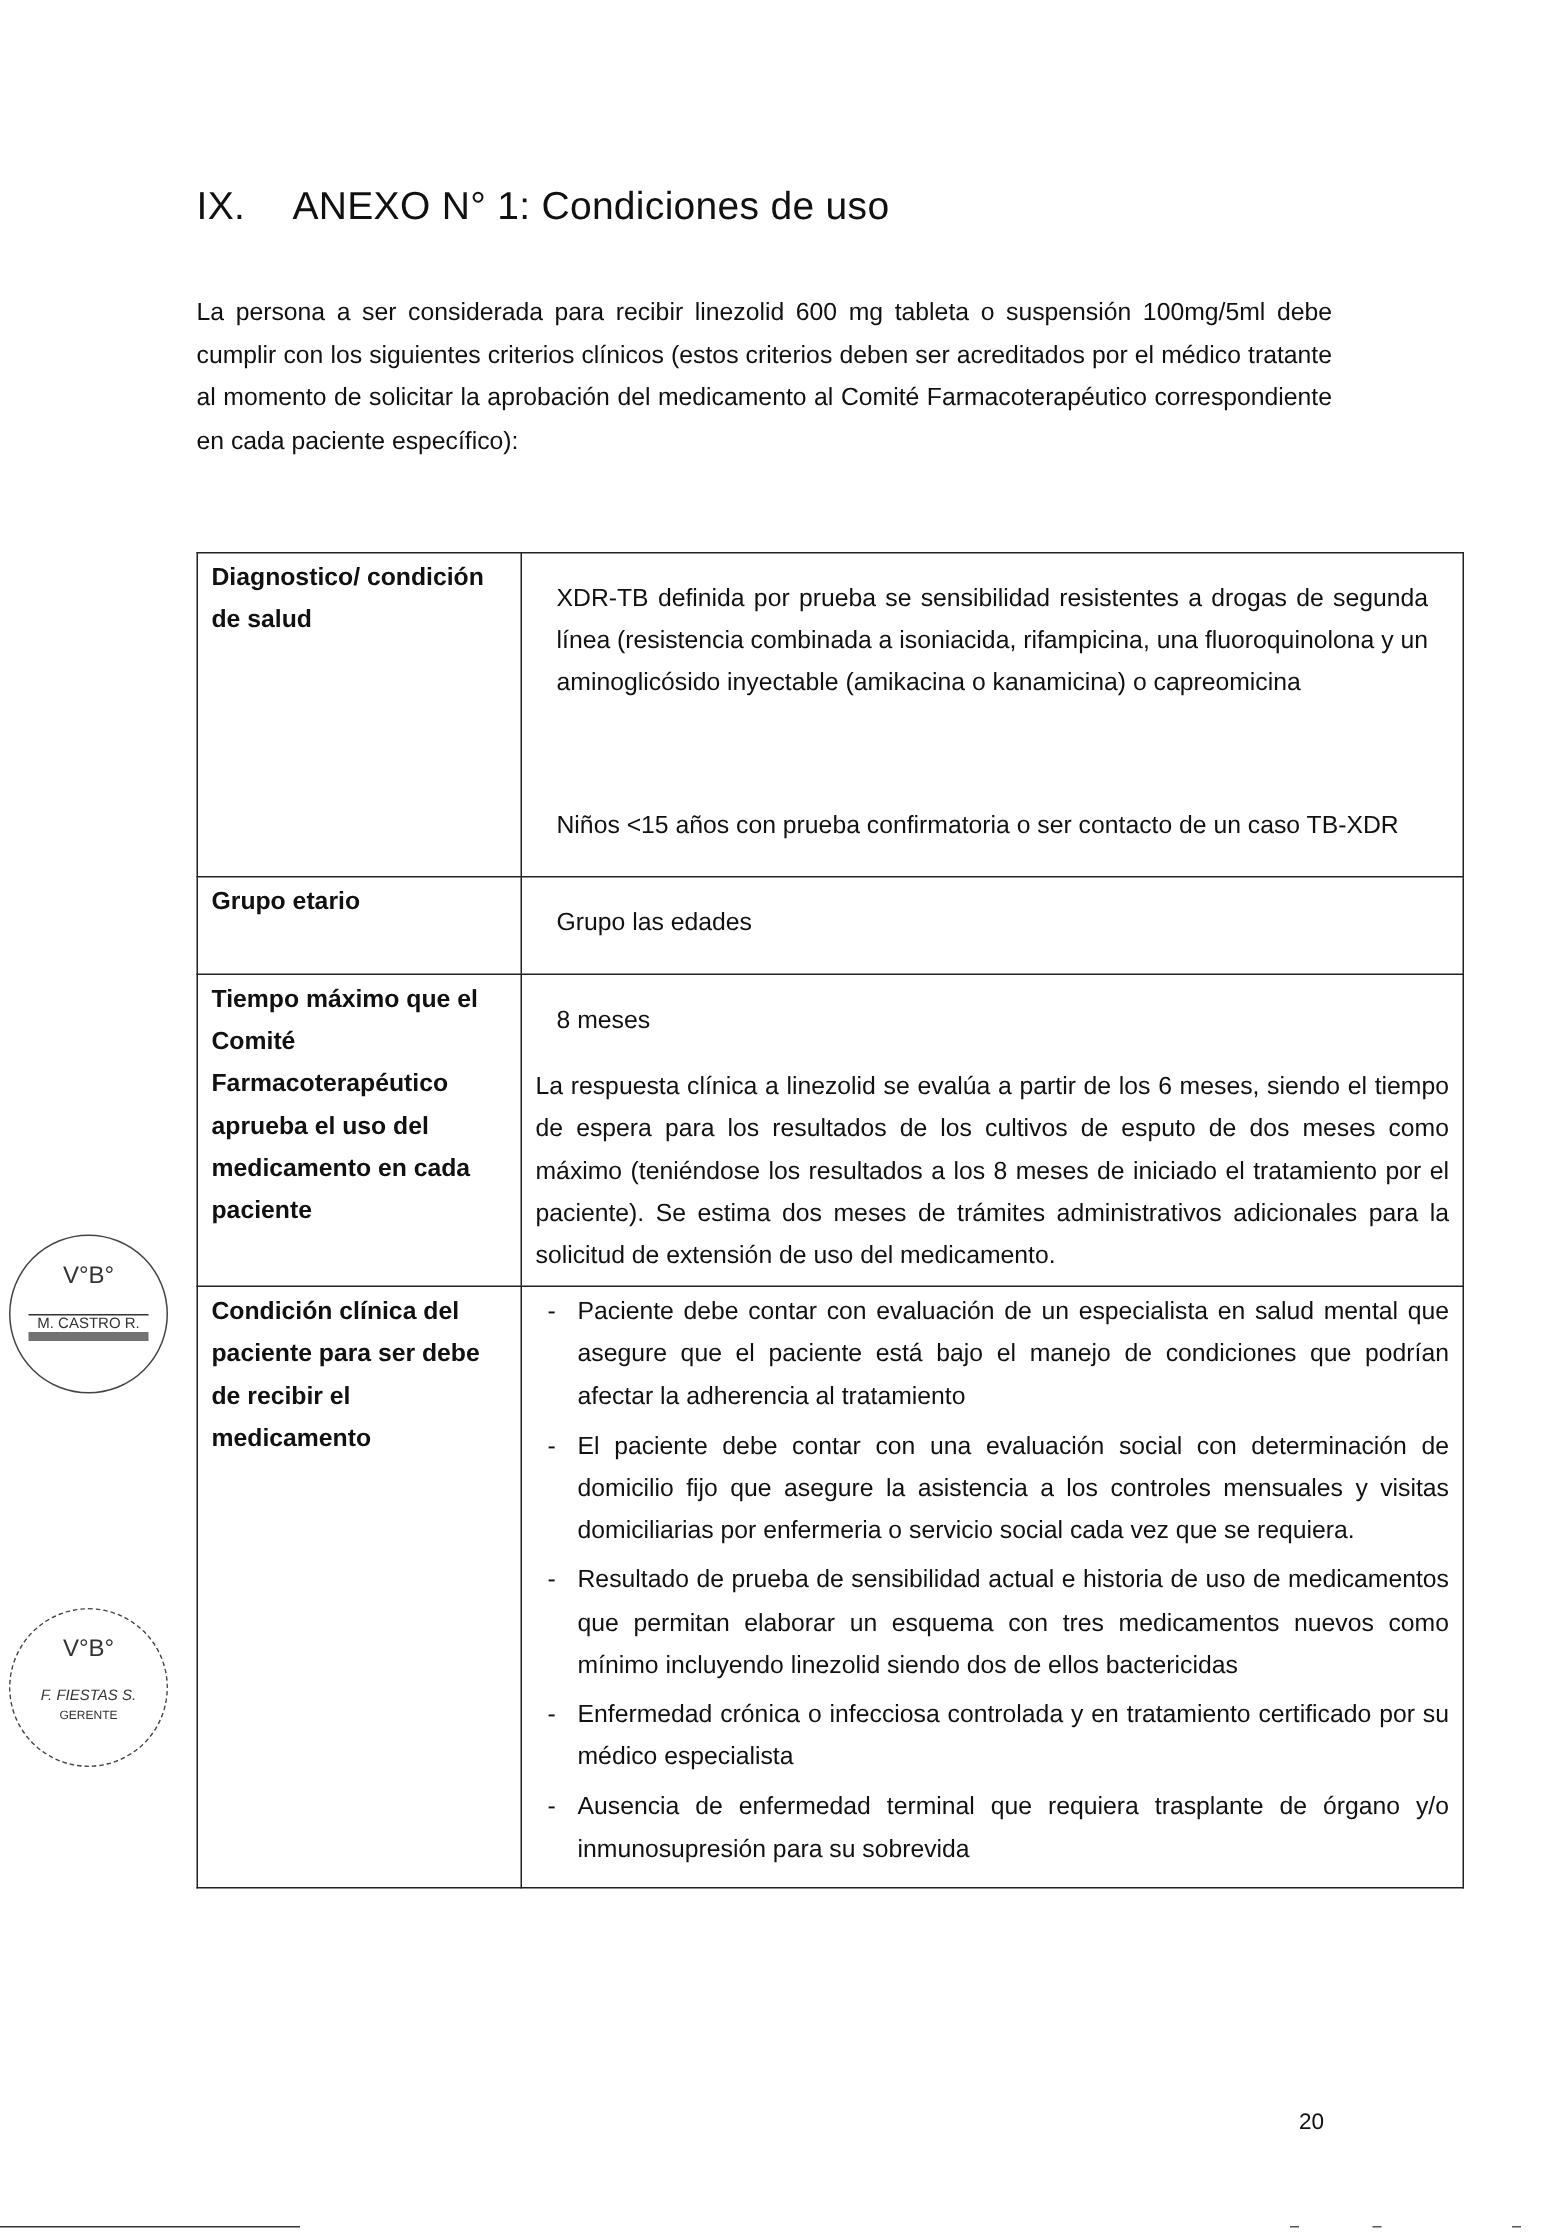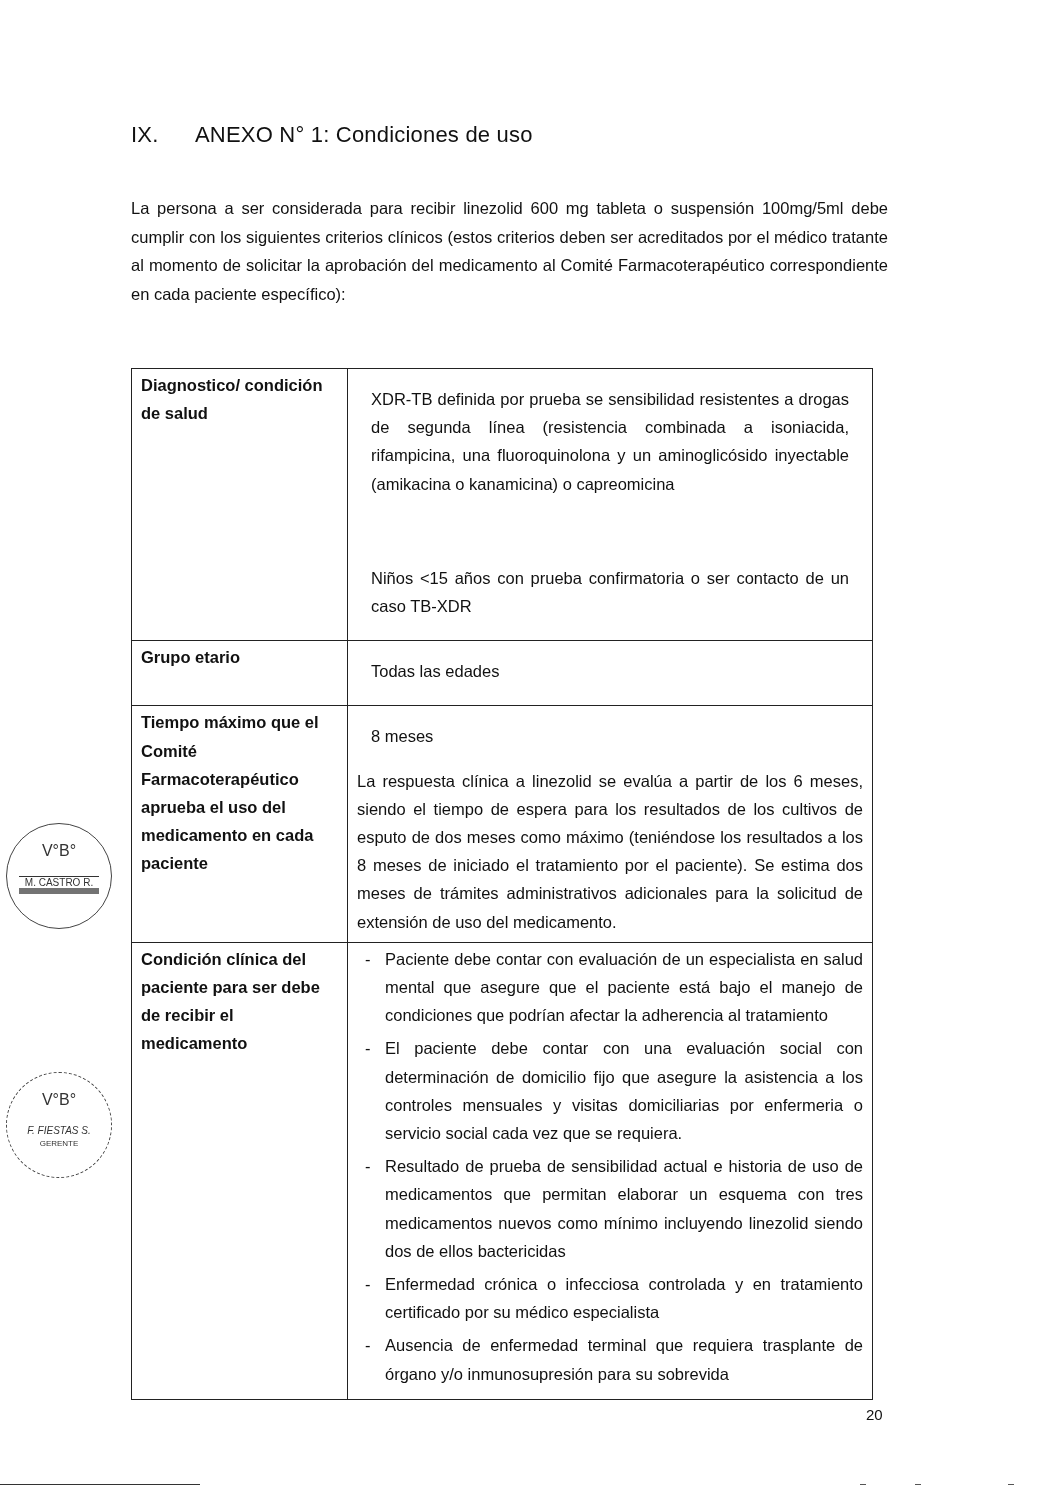--- a/index.html
+++ b/index.html
@@ -1,22 +1,22 @@
 <!DOCTYPE html>
 <html><head>
 <meta charset="utf-8">
 <style>
   html, body { margin: 0; padding: 0; background: #ffffff; }
   body { width: 1038px; height: 1493px; position: relative; overflow: hidden;
          font-family: "Liberation Sans", sans-serif; color: #111; }
-  .heading { position: absolute; left: 131px; top: 122px; font-size: 22px; letter-spacing: 0.2px; }
+  .heading { position: absolute; left: 131px; top: 122px; font-size: 26px; letter-spacing: 0.2px; }
   .heading .num { display: inline-block; width: 64px; }
   .intro { position: absolute; left: 131px; top: 194px; width: 757px; font-size: 16.5px;
            line-height: 28.5px; text-align: justify; }
-  table.cond { position: absolute; left: 131px; top: 368px; width: 742px; border-collapse: collapse;
+  table.cond { position: absolute; left: 131px; top: 368px; width: 845px; border-collapse: collapse;
                font-size: 16.5px; }
   table.cond td { border: 1px solid #222; vertical-align: top; padding: 2px 9px 6px 9px; line-height: 28.2px; }
   table.cond td.label { width: 197px; font-weight: bold; }
   table.cond td.value { text-align: justify; }
   .para { margin: 14px; }
   .gap { height: 38px; }
   .sub { margin: 16px 0 0 0; }
   ul.bullets { list-style: none; margin: 0; padding: 0; }
   ul.bullets li { position: relative; padding-left: 28px; margin-bottom: 5px; }
   ul.bullets li::before { content: "-"; position: absolute; left: 8px; }
@@ -47,21 +47,21 @@
     <td class="label" style="width:197px;">Diagnostico/ condición de salud</td>
     <td class="value">
       <p class="para">XDR-TB definida por prueba se sensibilidad resistentes a drogas de segunda línea (resistencia combinada a isoniacida, rifampicina, una fluoroquinolona y un aminoglicósido inyectable (amikacina o kanamicina) o capreomicina</p>
       <div class="gap"></div>
       <p class="para">Niños &lt;15 años con prueba confirmatoria o ser contacto de un caso TB-XDR</p>
     </td>
   </tr>
   <tr>
     <td class="label">Grupo etario</td>
     <td class="value">
-      <p class="para">Todas las edades</p>
+      <p class="para">Grupo las edades</p>
     </td>
   </tr>
   <tr>
     <td class="label">Tiempo máximo que el Comité Farmacoterapéutico aprueba el uso del medicamento en cada paciente</td>
     <td class="value">
       <p class="para">8 meses</p>
       <p class="para sub">La respuesta clínica a linezolid se evalúa a partir de los 6 meses, siendo el tiempo de espera para los resultados de los cultivos de esputo de dos meses como máximo (teniéndose los resultados a los 8 meses de iniciado el tratamiento por el paciente). Se estima dos meses de trámites administrativos adicionales para la solicitud de extensión de uso del medicamento.</p>
     </td>
   </tr>
   <tr>

